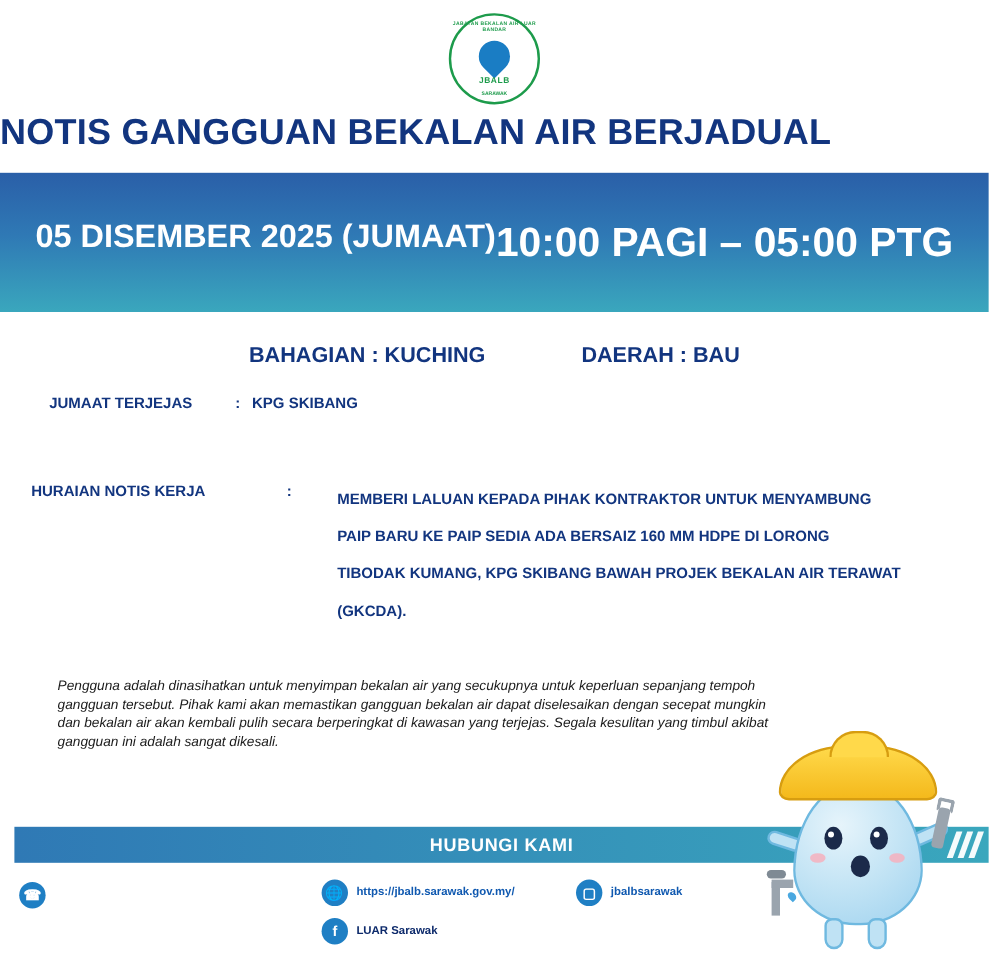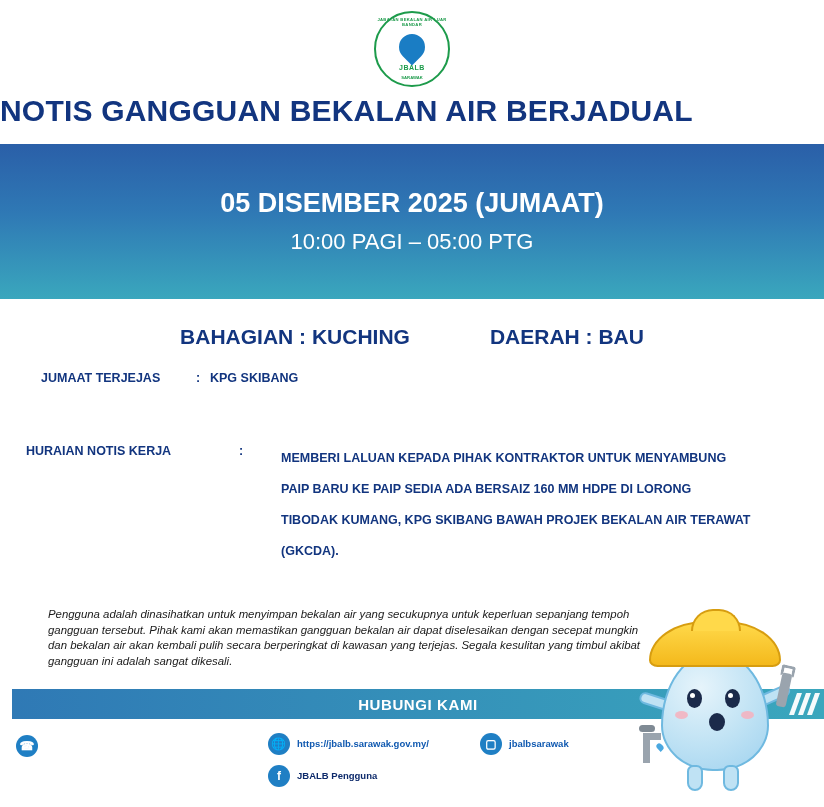--- a/index.html
+++ b/index.html
@@ -91,52 +91,52 @@
   }
   .title-bar .main-title {
     font-size: 30px;
     font-weight: bold;
     color: #12357f;
     letter-spacing: 0.2px;
   }
 
   
   .date-banner {
-    height: 155px;
+    height: 116px;
     background: linear-gradient(180deg, #2a5fa8 0%, #2f79b5 45%, #3aa7bd 100%);
     display: flex;
-    flex-direction: column;
+    flex-direction: row;
     align-items: center;
     justify-content: center;
     color: #ffffff;
   }
   .date-banner .d1 {
     font-size: 27px;
     font-weight: bold;
     margin-bottom: 10px;
   }
   .date-banner .d2 {
-    font-size: 22px;
-    font-weight: normal;
+    font-size: 34px;
+    font-weight: bold;
   }
 
   
   .body-area {
     position: relative;
     padding: 0 26px;
     box-sizing: border-box;
   }
   .region-row {
     display: flex;
     justify-content: center;
     gap: 80px;
     padding-top: 26px;
     color: #12357f;
     font-weight: bold;
-    font-size: 21px;
+    font-size: 18px;
   }
   .affected-row {
     display: flex;
     padding-top: 22px;
     font-weight: bold;
     color: #12357f;
     font-size: 12.5px;
     align-items: flex-start;
   }
   .affected-row .lbl {
@@ -514,21 +514,21 @@
       <div class="cicon">☎</div>
     </div>
 
     <div class="contact-item c-web">
       <div class="cicon">🌐</div>
       <div class="ctext link">https://jbalb.sarawak.gov.my/</div>
     </div>
 
     <div class="contact-item c-fb">
       <div class="cicon">f</div>
-      <div class="ctext">JBALB Pengguna</div>
+      <div class="ctext">LUAR Sarawak</div>
     </div>
 
     <div class="contact-item c-ig">
       <div class="cicon ig">▢</div>
       <div class="ctext link">jbalbsarawak</div>
     </div>
   </div>
 
   <div class="mascot">
     <div class="m-tap">

